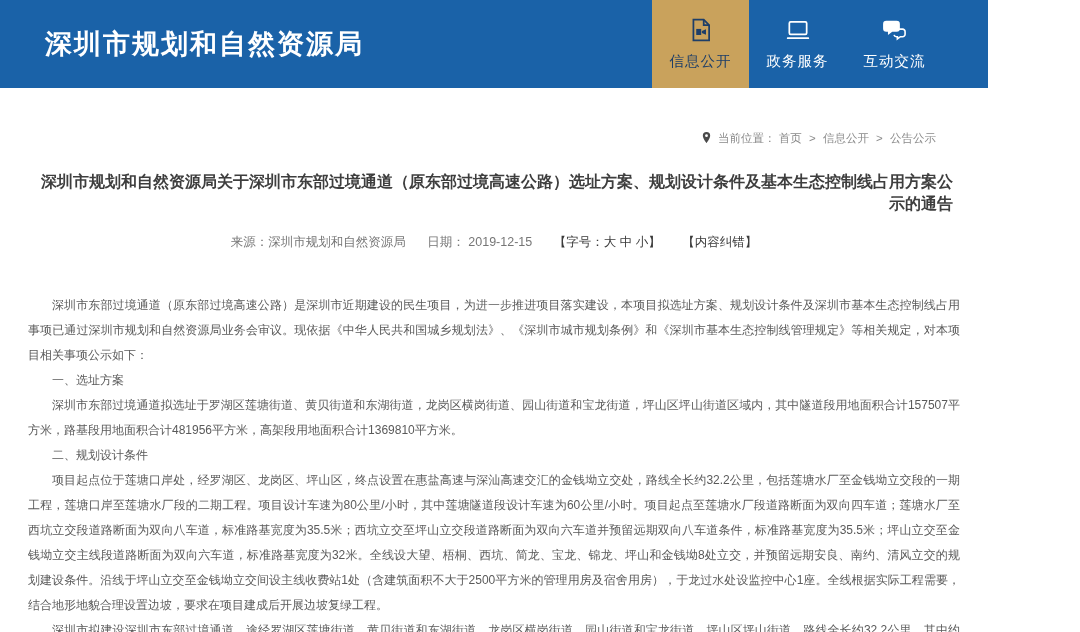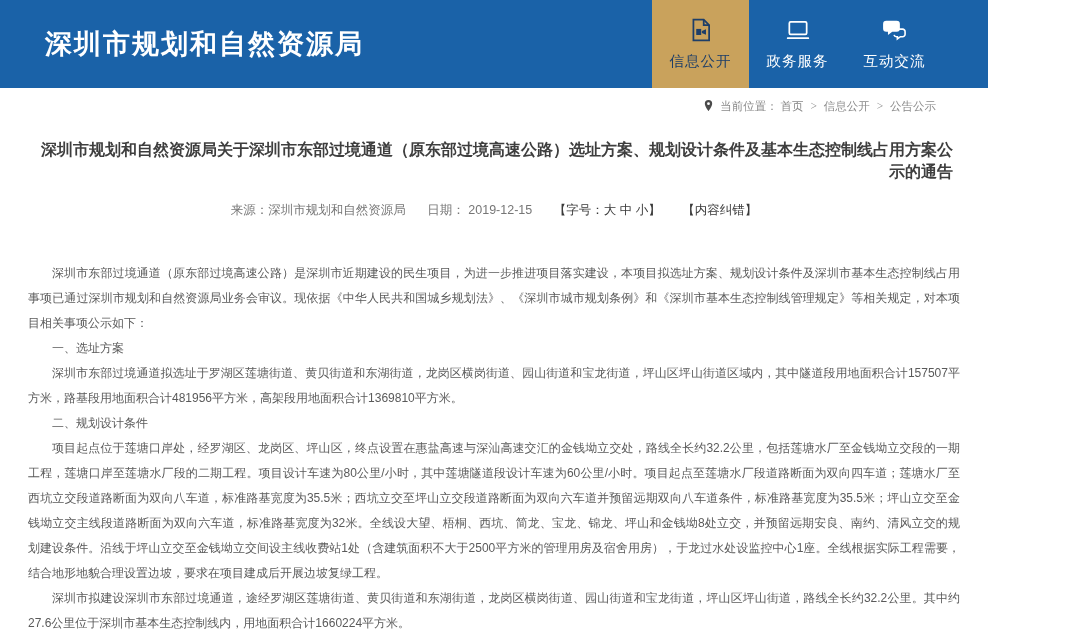--- a/index.html
+++ b/index.html
@@ -21,22 +21,22 @@
   .nav-item{
     width:97px;display:flex;flex-direction:column;align-items:center;
     justify-content:center;color:#ffffff;cursor:pointer;
   }
   .nav-item .nav-icon{line-height:0;margin-bottom:9px;}
   .nav-item .nav-label{font-size:14.5px;letter-spacing:1px;}
   .nav-item.active{background:#C9A25C;color:#1D3E68;}
 
   
   .breadcrumb{
-    margin-top:11px;padding-right:52px;text-align:right;
-    font-size:11.5px;color:#8a8a8a;line-height:14px;font-family:Liberation Serif, serif;
+    margin-top:43px;padding-right:52px;text-align:right;
+    font-size:11.5px;color:#8a8a8a;line-height:14px;
   }
   .breadcrumb .pin{vertical-align:-2px;margin-right:5px;display:inline-block;line-height:0;}
   .breadcrumb a{color:#8a8a8a;text-decoration:none;cursor:pointer;}
   .breadcrumb .sep{margin:0 4px;}
 
   
   .article-title{
     margin:26px 35px 0;text-align:right;
     font-size:16px;font-weight:bold;color:#3E3E3E;line-height:22px;
   }

